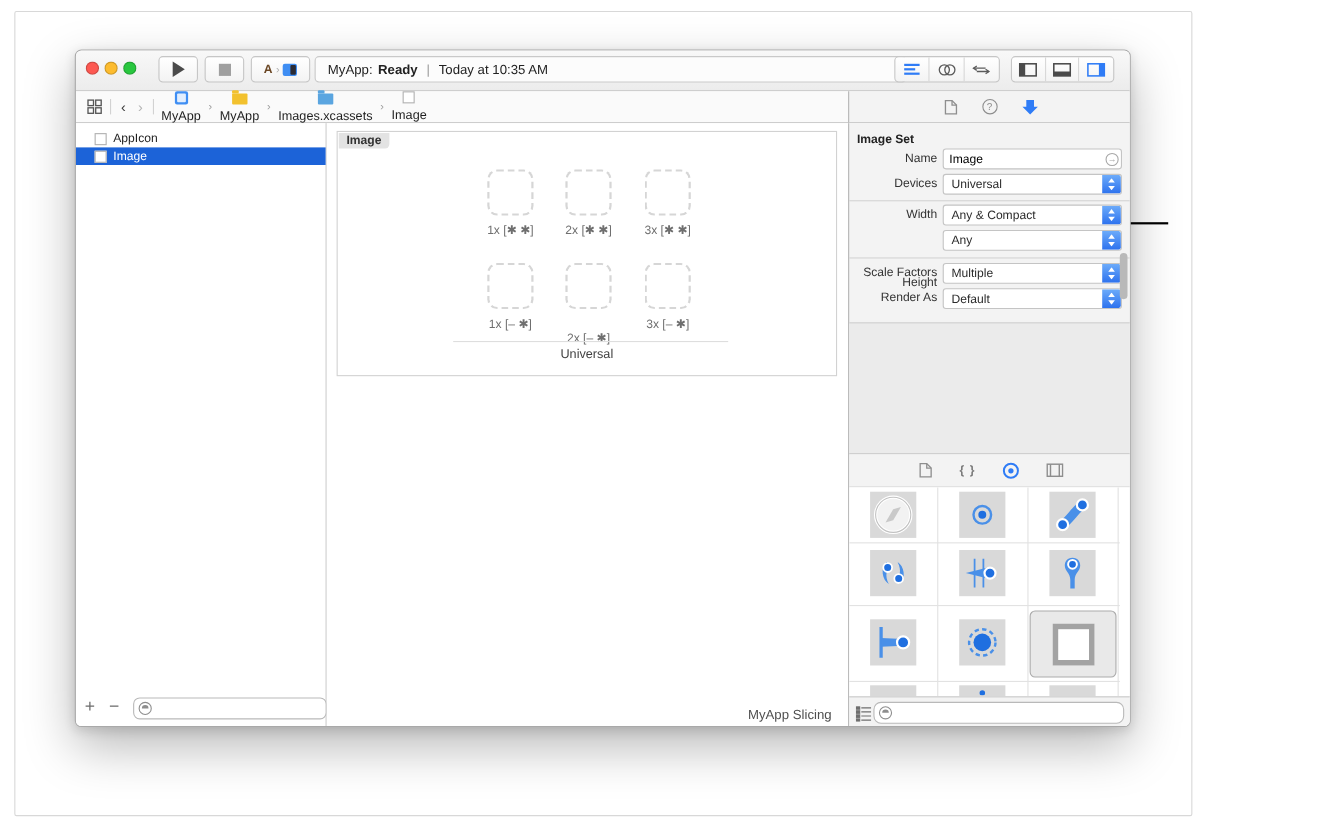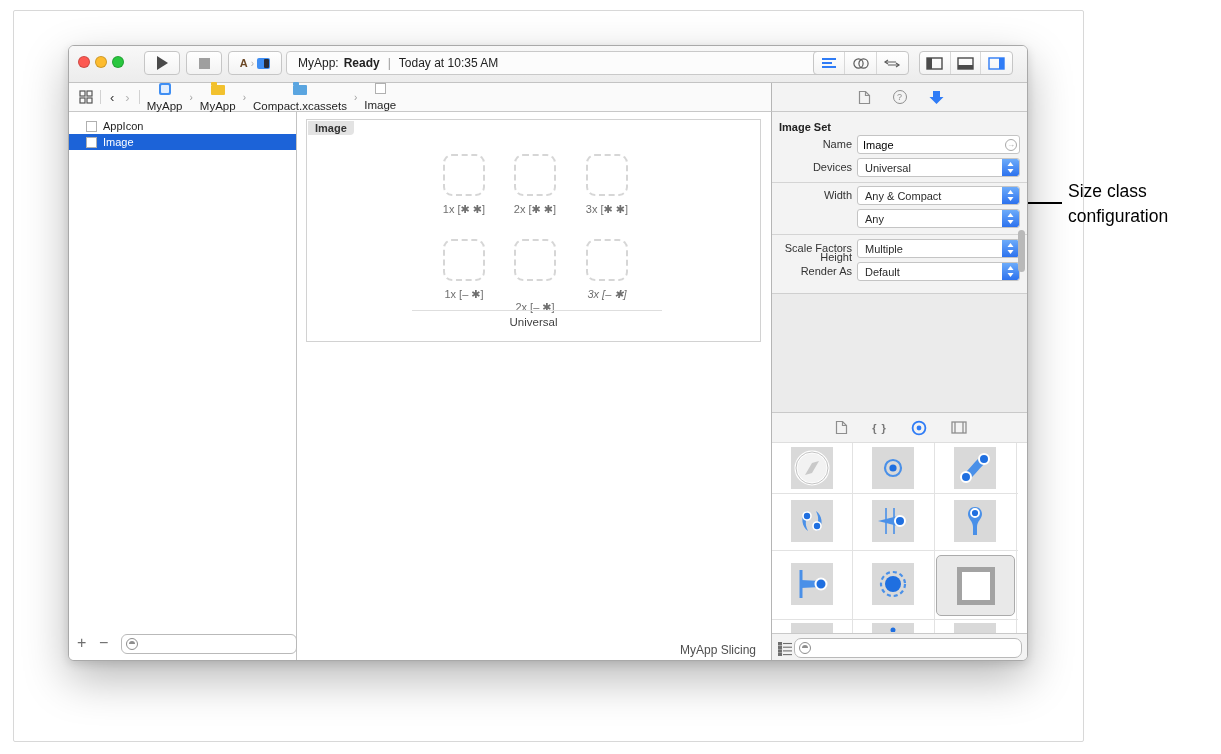--- a/index.html
+++ b/index.html
@@ -214,21 +214,21 @@
         <span>MyApp</span>
       </span>
       <span class="crumb-sep">›</span>
       <span class="crumb">
         <span class="folder f-yellow"></span>
         <span>MyApp</span>
       </span>
       <span class="crumb-sep">›</span>
       <span class="crumb">
         <span class="folder f-blue"></span>
-        <span>Compact.xcassets</span>
+        <span>Images.xcassets</span>
       </span>
       <span class="crumb-sep">›</span>
       <span class="crumb">
         <span class="set-ic"></span>
         <span>Image</span>
       </span>
     </div>
 
     <div class="insp-tabbar">
       <svg width="13" height="15">
@@ -273,21 +273,21 @@
         <div class="well" style="left:279px; top:34px;"></div>
         <div class="well-label" style="left:115px; top:83px;">1x [✱ ✱]</div>
         <div class="well-label" style="left:186px; top:83px;">2x [✱ ✱]</div>
         <div class="well-label" style="left:258px; top:83px;">3x [✱ ✱]</div>
 
         <div class="well" style="left:136px; top:119px;"></div>
         <div class="well" style="left:207px; top:119px;"></div>
         <div class="well" style="left:279px; top:119px;"></div>
         <div class="well-label" style="left:115px; top:168px;">1x [– ✱]</div>
         <div class="well-label" style="left:186px; top:168px;margin-top:13px;">2x [– ✱]</div>
-        <div class="well-label" style="left:258px; top:168px;font-style:italic;">3x [– ✱]</div>
+        <div class="well-label" style="left:258px; top:168px;">3x [– ✱]</div>
 
         <div class="set-divider"></div>
         <div class="group-label">Universal</div>
       </div>
       <button class="show-slicing">MyApp Slicing</button>
     </div>
 
     <div class="panel">
       <div class="insp-title">Image Set</div>
 
@@ -468,14 +468,13 @@
         </svg>
         <div class="libfield">
           <span class="fil-ic"></span>
           <input type="text" style="">
         </div>
       </div>
     </div>
   </div>
 
   <div class="callout-line"></div>
-  <div class="callout-text">Size class configuration</div>
 </div>
 
 </body></html>

